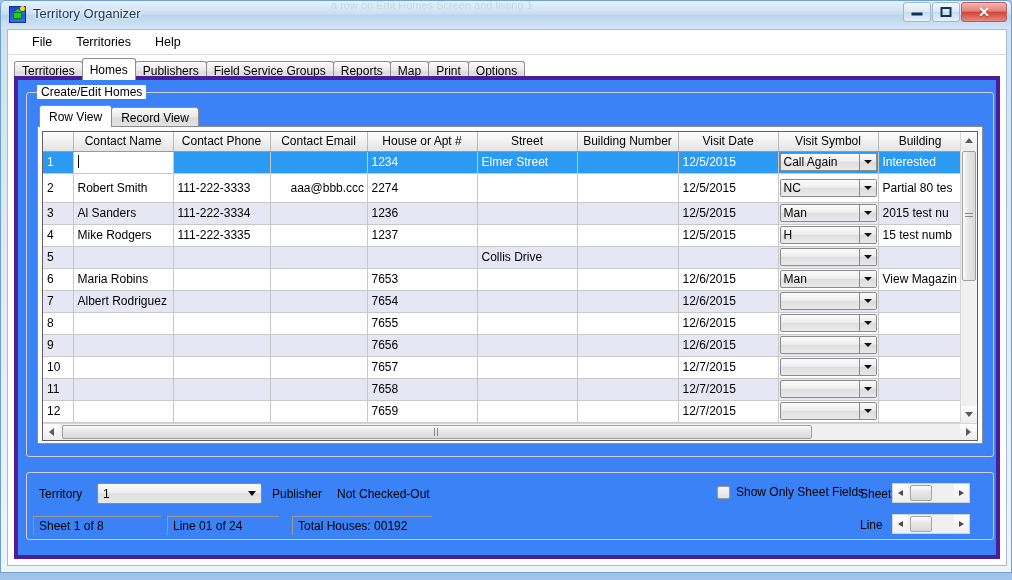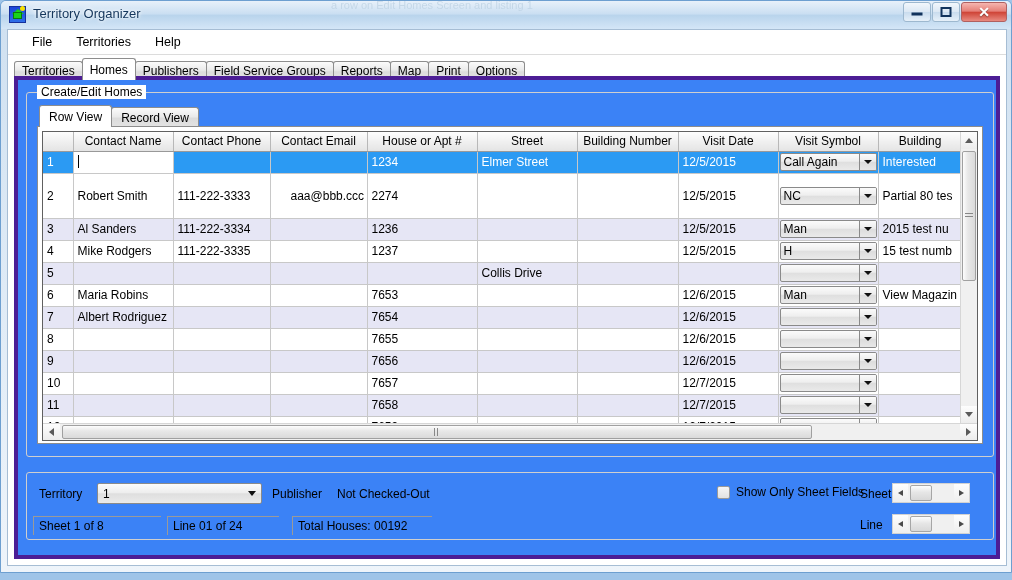--- a/index.html
+++ b/index.html
@@ -454,21 +454,21 @@
                   </tr>
                   <tr class="plain">
                     <td class="rownum" style="width: 30px;">2</td>
                     <td style="width: 100px;">Robert Smith</td>
                     <td style="width: 97px;">111-222-3333</td>
                     <td style="width: 97px; padding-left: 20px;">aaa@bbb.ccc</td>
                     <td style="width: 110px;">2274</td>
                     <td style="width: 100px;"></td>
                     <td style="width: 101px;"></td>
                     <td style="width: 100px;">12/5/2015</td>
-                    <td style="width: 100px; padding: 12px 1px;">
+                    <td style="width: 100px; padding: 4px 1px;">
                       <div class="cellcombo">
                         <span>NC</span>
                         <span class="btn"></span>
                       </div>
                     </td>
                     <td style="width: 84px;">Partial 80 tes</td>
                   </tr>
                   <tr class="alt">
                     <td class="rownum" style="width: 30px;">3</td>
                     <td style="width: 100px;">Al Sanders</td>

